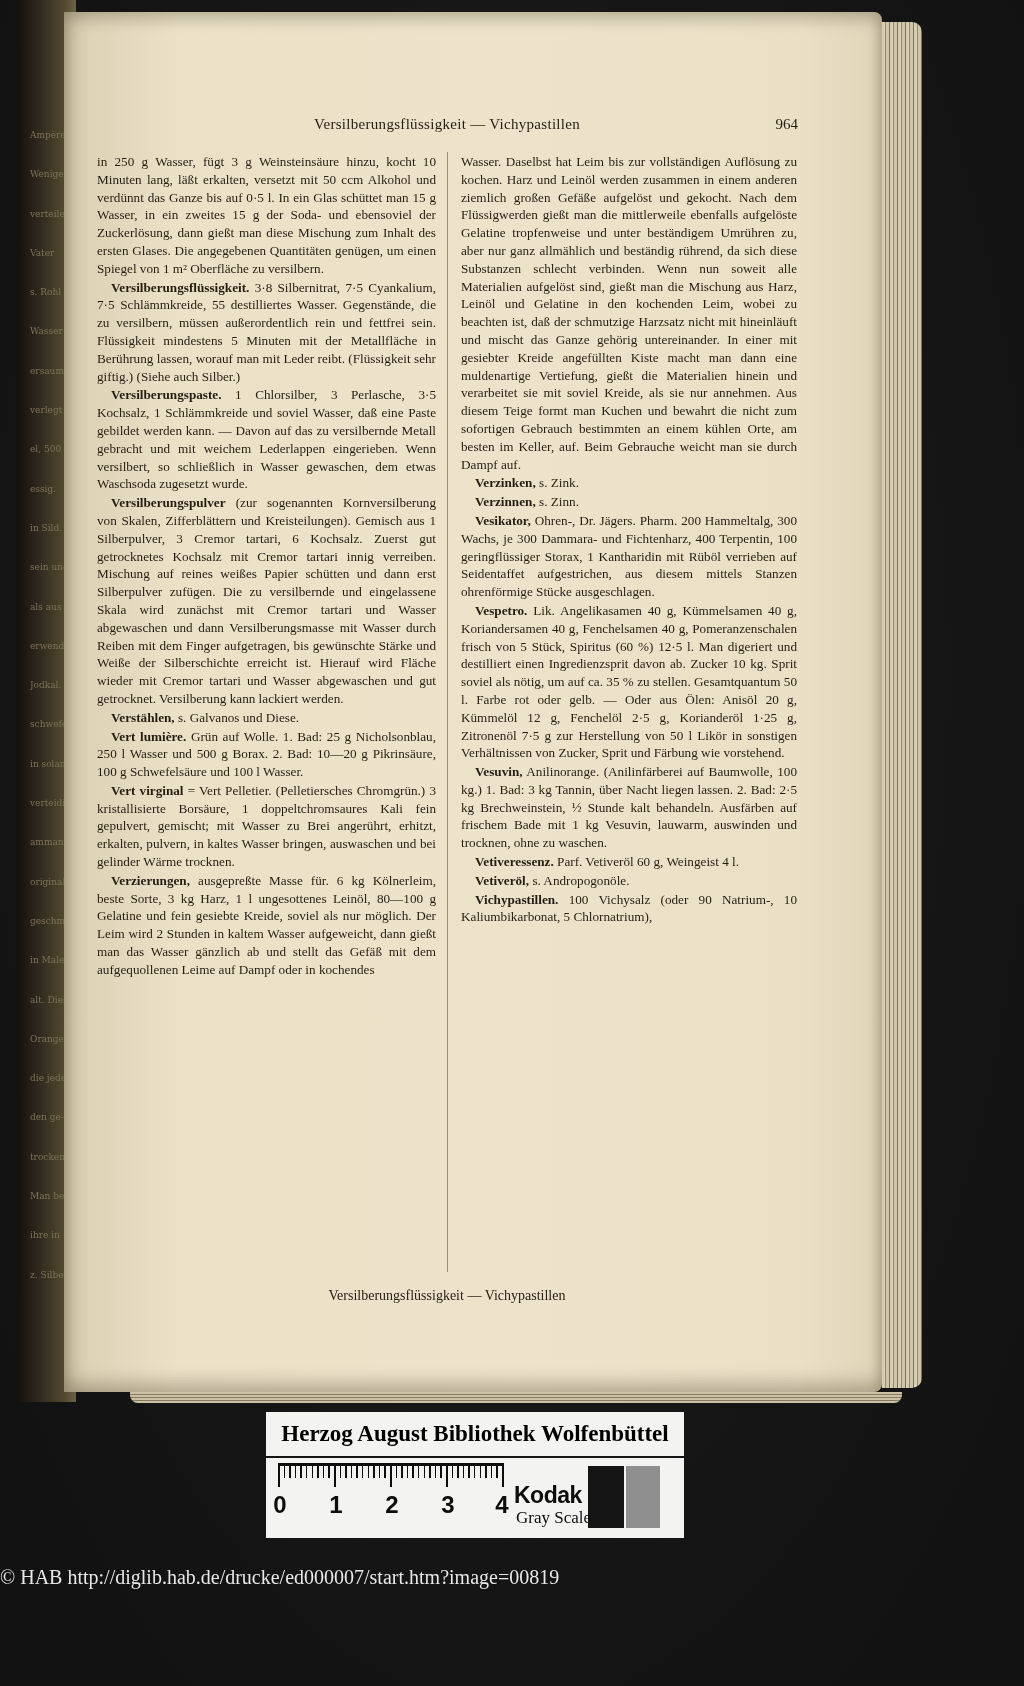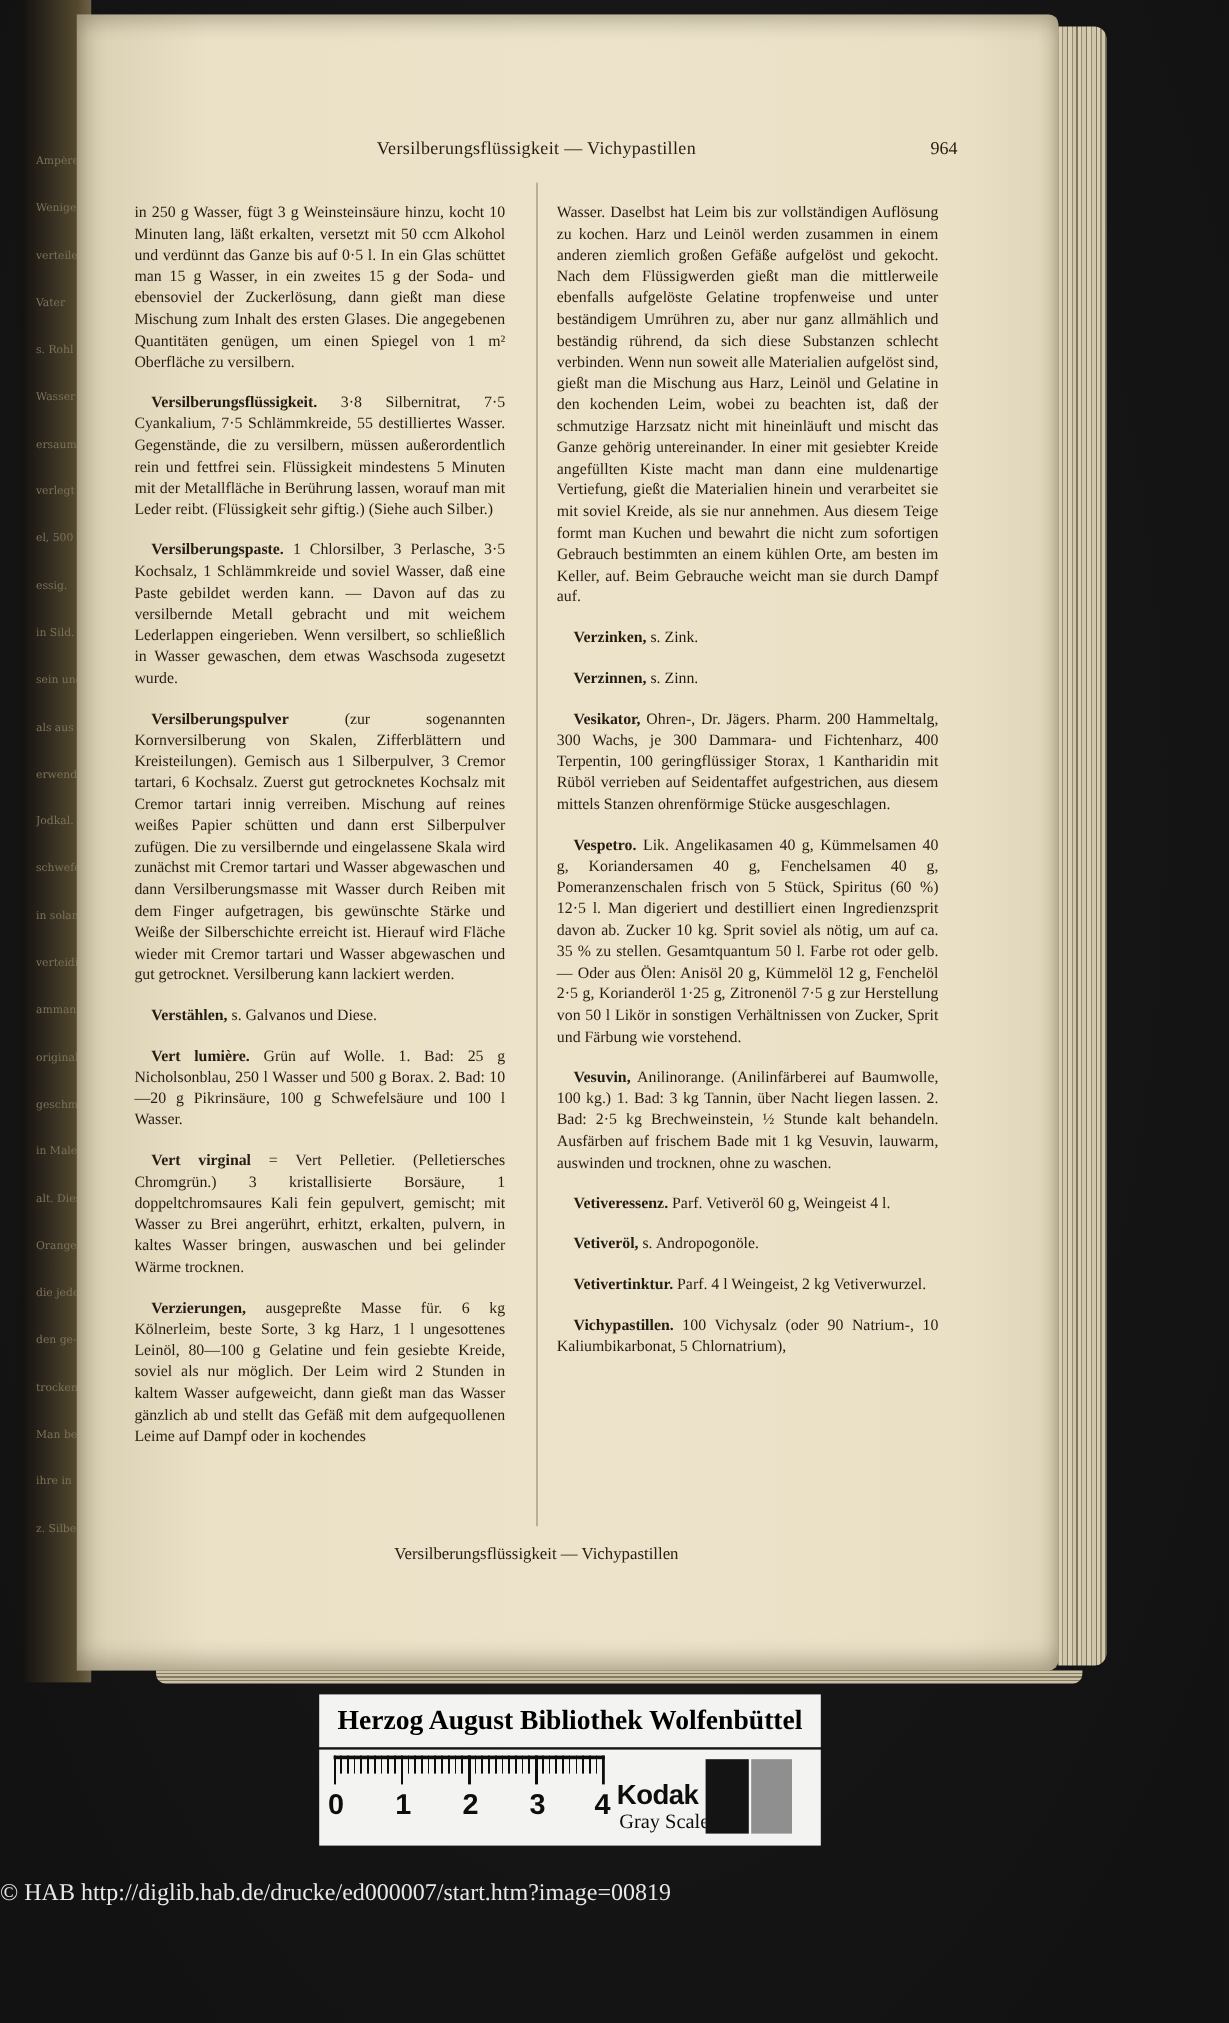--- a/index.html
+++ b/index.html
@@ -29,22 +29,22 @@
     background:repeating-linear-gradient(180deg,#cbc1a5 0 2px,#857b63 2px 3px);
     border-radius:0 0 8px 8px;}
   
   .page-inner{position:absolute;left:32px;top:104px;width:702px;color:#261d12;}
   .running-head{position:relative;height:24px;margin-bottom:12px;}
   .running-head .rh-title{display:block;text-align:center;font-size:15px;letter-spacing:.3px;}
   .running-head .rh-pageno{position:absolute;right:0;top:0;font-size:15px;}
   .cols{display:flex;height:1120px;overflow:hidden;}
   .col{width:351px;box-sizing:border-box;}
   .col-left{padding-right:10px;}
-  .col-right{border-left:1px solid #9a8f74;}
-  p.entry{margin:16px;font-size:13.2px;line-height:17.8px;text-align:justify;text-indent:14px;hyphens:none;}
+  .col-right{padding-left:12px;border-left:1px solid #9a8f74;}
+  p.entry{margin:1px;font-size:13.2px;line-height:17.8px;text-align:justify;text-indent:14px;hyphens:none;}
   p.cont{text-indent:0;}
   b.lead{font-weight:bold;}
   .page-foot{text-align:center;font-size:14px;margin-top:16px;color:#2a2116;}
   
   .lib-box{position:absolute;left:266px;top:1412px;width:418px;height:44px;background:#f3f3f1;
     display:flex;align-items:center;justify-content:center;}
   .lib-box span{font-family:"Liberation Serif", serif;font-weight:bold;font-size:23px;color:#000000;white-space:nowrap;}
   .kodak-box{position:absolute;left:266px;top:1458px;width:418px;height:80px;background:#f3f3f1;}
   .ruler{position:absolute;left:12px;top:5px;width:224px;height:62px;}
   .ruler .baseline{position:absolute;top:0;left:0;right:-2px;height:2.5px;background:#0d0d0d;}
@@ -129,21 +129,20 @@
 
         <div class="col col-right">
           <p class="entry cont"><span>Wasser. Daselbst hat Leim bis zur vollständigen Auflösung zu kochen. Harz und Leinöl werden zusammen in einem anderen ziemlich großen Gefäße aufgelöst und gekocht. Nach dem Flüssigwerden gießt man die mittlerweile ebenfalls aufgelöste Gelatine tropfenweise und unter beständigem Umrühren zu, aber nur ganz allmählich und beständig rührend, da sich diese Substanzen schlecht verbinden. Wenn nun soweit alle Materialien aufgelöst sind, gießt man die Mischung aus Harz, Leinöl und Gelatine in den kochenden Leim, wobei zu beachten ist, daß der schmutzige Harzsatz nicht mit hineinläuft und mischt das Ganze gehörig untereinander. In einer mit gesiebter Kreide angefüllten Kiste macht man dann eine muldenartige Vertiefung, gießt die Materialien hinein und verarbeitet sie mit soviel Kreide, als sie nur annehmen. Aus diesem Teige formt man Kuchen und bewahrt die nicht zum sofortigen Gebrauch bestimmten an einem kühlen Orte, am besten im Keller, auf. Beim Gebrauche weicht man sie durch Dampf auf.</span></p>
           <p class="entry"><b class="lead">Verzinken,</b><span> s. Zink.</span></p>
           <p class="entry"><b class="lead">Verzinnen,</b><span> s. Zinn.</span></p>
           <p class="entry"><b class="lead">Vesikator,</b><span> Ohren-, Dr. Jägers. Pharm. 200 Hammeltalg, 300 Wachs, je 300 Dammara- und Fichtenharz, 400 Terpentin, 100 geringflüssiger Storax, 1 Kantharidin mit Rüböl verrieben auf Seidentaffet aufgestrichen, aus diesem mittels Stanzen ohrenförmige Stücke ausgeschlagen.</span></p>
           <p class="entry"><b class="lead">Vespetro.</b><span> Lik. Angelikasamen 40 g, Kümmelsamen 40 g, Koriandersamen 40 g, Fenchelsamen 40 g, Pomeranzenschalen frisch von 5 Stück, Spiritus (60 %) 12·5 l. Man digeriert und destilliert einen Ingredienzsprit davon ab. Zucker 10 kg. Sprit soviel als nötig, um auf ca. 35 % zu stellen. Gesamtquantum 50 l. Farbe rot oder gelb. — Oder aus Ölen: Anisöl 20 g, Kümmelöl 12 g, Fenchelöl 2·5 g, Korianderöl 1·25 g, Zitronenöl 7·5 g zur Herstellung von 50 l Likör in sonstigen Verhältnissen von Zucker, Sprit und Färbung wie vorstehend.</span></p>
           <p class="entry"><b class="lead">Vesuvin,</b><span> Anilinorange. (Anilinfärberei auf Baumwolle, 100 kg.) 1. Bad: 3 kg Tannin, über Nacht liegen lassen. 2. Bad: 2·5 kg Brechweinstein, ½ Stunde kalt behandeln. Ausfärben auf frischem Bade mit 1 kg Vesuvin, lauwarm, auswinden und trocknen, ohne zu waschen.</span></p>
           <p class="entry"><b class="lead">Vetiveressenz.</b><span> Parf. Vetiveröl 60 g, Weingeist 4 l.</span></p>
           <p class="entry"><b class="lead">Vetiveröl,</b><span> s. Andropogonöle.</span></p>
-          <p class="entry"><b class="lead">Vetivertinktur.</b><span> Parf. 4 l Weingeist, 2 kg Vetiverwurzel.</span></p>
           <p class="entry"><b class="lead">Vichypastillen.</b><span> 100 Vichysalz (oder 90 Natrium-, 10 Kaliumbikarbonat, 5 Chlornatrium),</span></p>
         </div>
 
       </div>
 
       <div class="page-foot">Versilberungsflüssigkeit — Vichypastillen</div>
 
     </div>
   </div>
 

